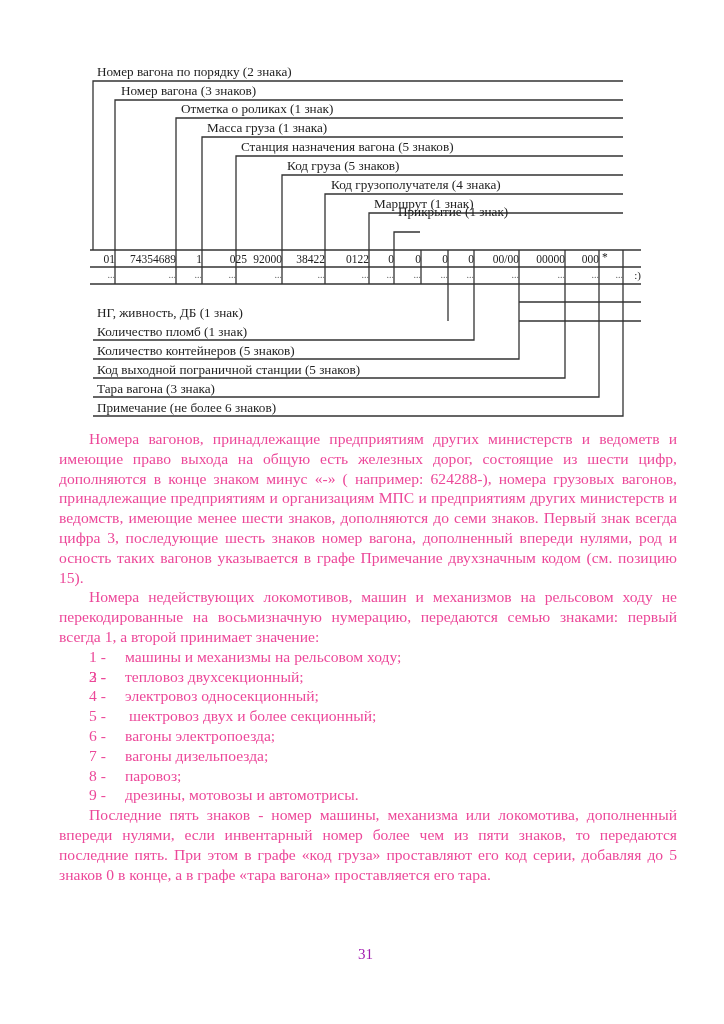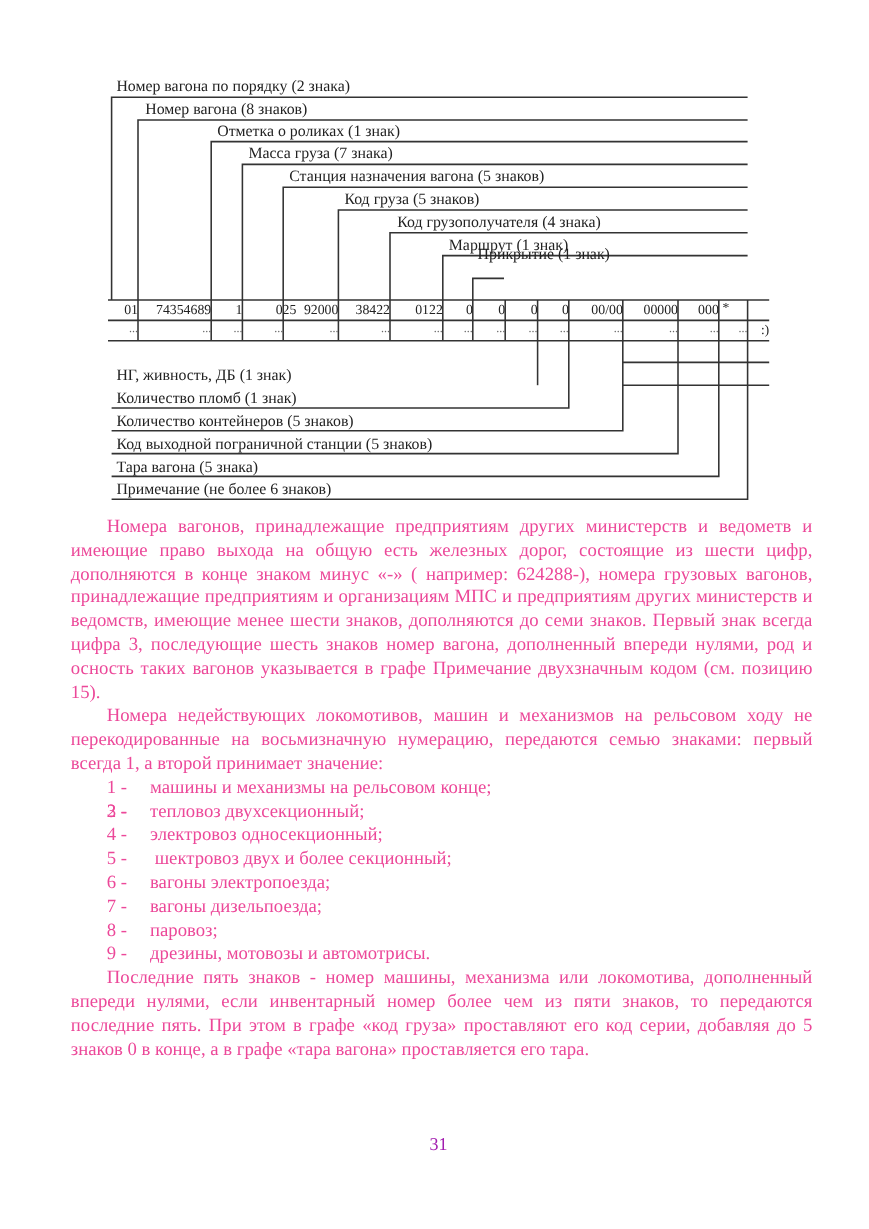--- a/index.html
+++ b/index.html
@@ -59,23 +59,23 @@
       <polyline points="519,284 519,359 93,359"></polyline>
       <polyline points="565,284 565,378 93,378"></polyline>
       <polyline points="599,284 599,397 93,397"></polyline>
       <polyline points="623,284 623,416 93,416"></polyline>
       <line x1="519" y1="302" x2="641" y2="302"></line>
       <line x1="519" y1="321" x2="641" y2="321"></line>
     </g>
   </svg>
 
   <span class="lbl" style="left:97px;top:64px">Номер вагона по порядку (2 знака)</span>
-  <span class="lbl" style="left:121px;top:83px">Номер вагона (8 знаков)</span>
+  <span class="lbl" style="left:121px;top:83px">Номер вагона (3 знаков)</span>
   <span class="lbl" style="left:181px;top:101px">Отметка о роликах (1 знак)</span>
-  <span class="lbl" style="left:207px;top:120px">Масса груза (7 знака)</span>
+  <span class="lbl" style="left:207px;top:120px">Масса груза (1 знака)</span>
   <span class="lbl" style="left:241px;top:139px">Станция назначения вагона (5 знаков)</span>
   <span class="lbl" style="left:287px;top:158px">Код груза (5 знаков)</span>
   <span class="lbl" style="left:331px;top:177px">Код грузополучателя (4 знака)</span>
   <span class="lbl" style="left:374px;top:196px">Маршрут (1 знак)</span>
   <span class="lbl" style="left:398px;top:204px">Прикрытие (1 знак)</span>
 
   <span class="cell" style="left:93px;top:251px;width:22px">01</span>
   <span class="cell" style="left:115px;top:251px;width:61px">74354689</span>
   <span class="cell" style="left:176px;top:251px;width:26px">1</span>
   <span class="cell" style="left:202px;top:251px;width:45px">025</span>
@@ -106,29 +106,29 @@
   <span class="cell dots" style="left:474px;top:267px;width:45px">...</span>
   <span class="cell dots" style="left:519px;top:267px;width:46px">...</span>
   <span class="cell dots" style="left:565px;top:267px;width:34px">...</span>
   <span class="cell dots" style="left:599px;top:267px;width:24px">...</span>
   <span class="cell" style="left:623px;top:267px;width:18px;font-size:11px">:)</span>
 
   <span class="lbl" style="left:97px;top:305px">НГ, живность, ДБ (1 знак)</span>
   <span class="lbl" style="left:97px;top:324px">Количество пломб (1 знак)</span>
   <span class="lbl" style="left:97px;top:343px">Количество контейнеров (5 знаков)</span>
   <span class="lbl" style="left:97px;top:362px">Код выходной пограничной станции (5 знаков)</span>
-  <span class="lbl" style="left:97px;top:381px">Тара вагона (5 знака)</span>
+  <span class="lbl" style="left:97px;top:381px">Тара вагона (3 знака)</span>
   <span class="lbl" style="left:97px;top:400px">Примечание (не более 6 знаков)</span>
 </div>
 
 <div class="text">
   <p>Номера вагонов, принадлежащие предприятиям других министерств и ведометв и имеющие право выхода на общую есть железных дорог, состоящие из шести цифр, дополняются в конце знаком минус «-» ( например: 624288-), номера грузовых вагонов, принадлежащие предприятиям и организациям МПС и предприятиям других министерств и ведомств, имеющие менее шести знаков, дополняются до семи знаков. Первый знак всегда цифра 3, последующие шесть знаков номер вагона, дополненный впереди нулями, род и осность таких вагонов указывается в графе Примечание двухзначным кодом (см. позицию 15).</p>
   <p>Номера недействующих локомотивов, машин и механизмов на рельсовом ходу не перекодированные на восьмизначную нумерацию, передаются семью знаками: первый всегда 1, а второй принимает значение:</p>
   <ul class="list">
-    <li><span class="num">1 -</span><span>машины и механизмы на рельсовом конце;</span></li>
+    <li><span class="num">1 -</span><span>машины и механизмы на рельсовом ходу;</span></li>
     <li><span class="num">2 -</span></li>
     <li><span class="num">3 -</span><span>тепловоз двухсекционный;</span></li>
     <li><span class="num">4 -</span><span>электровоз односекционный;</span></li>
     <li><span class="num">5 -</span><span style="white-space:pre"> шектровоз двух и более секционный;</span></li>
     <li><span class="num">6 -</span><span>вагоны электропоезда;</span></li>
     <li><span class="num">7 -</span><span>вагоны дизельпоезда;</span></li>
     <li><span class="num">8 -</span><span>паровоз;</span></li>
     <li><span class="num">9 -</span><span>дрезины, мотовозы и автомотрисы.</span></li>
   </ul>
   <p>Последние пять знаков - номер машины, механизма или локомотива, дополненный впереди нулями, если инвентарный номер более чем из пяти знаков, то передаются последние пять. При этом в графе «код груза» проставляют его код серии, добавляя до 5 знаков 0 в конце, а в графе «тара вагона» проставляется его тара.</p>

